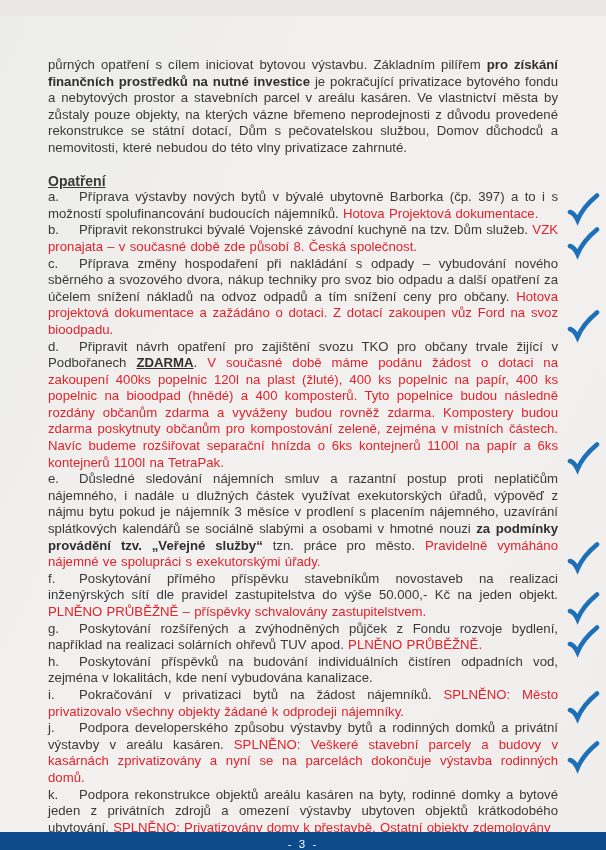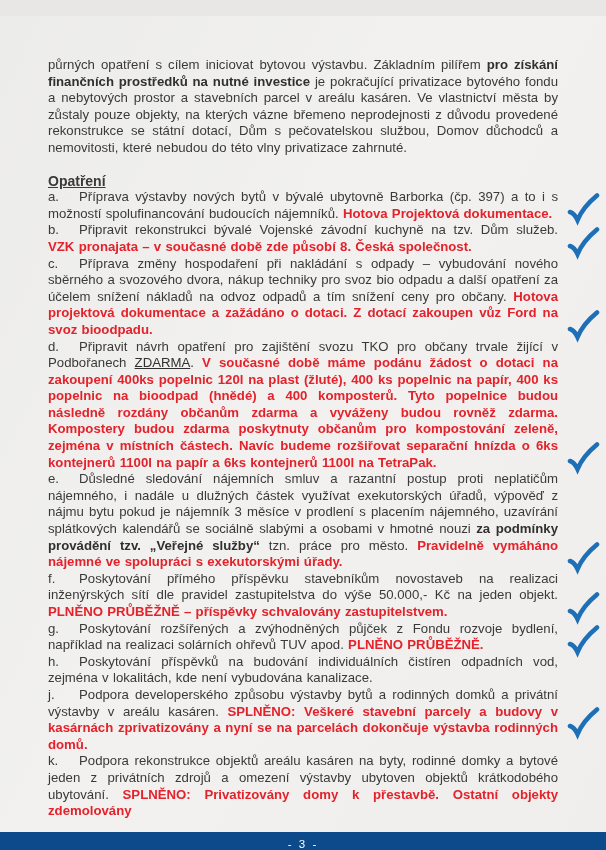--- a/index.html
+++ b/index.html
@@ -33,22 +33,22 @@
   h2.heading{
     margin:16px 0 0 0;
     font-size:14px;
     line-height:16.6px;
     font-weight:700;
     text-decoration:underline;
     text-align:left;
   }
   .seg-normal{font-weight:400;}
   .seg-bold{font-weight:700;color:#303030;}
-  .seg-red{font-weight:700;color:var(--red);}
-  .seg-underline-bold{font-weight:400;text-decoration:underline;color:#303030;}
+  .seg-red{font-weight:400;color:var(--red);}
+  .seg-underline-bold{font-weight:700;text-decoration:underline;color:#303030;}
   .item-letter{
     display:inline-block;
     width:31px;
     font-weight:400;
   }
   .check{
     position:absolute;
     right:-42px;
     bottom:-5px;
     width:34px;height:34px;
@@ -107,20 +107,25 @@
             <svg width="34" height="34" viewBox="0 0 34 34">
               <path d="M4 19 Q8.5 20.5 11.5 27 Q17 14 31 2.5" fill="none" stroke="#1d6fb8" stroke-width="4.6" stroke-linecap="round"></path>
             </svg>
           </span></p>
         <p class="para item"><span class="item-letter">g.</span><span class="seg-normal">Poskytování rozšířených a zvýhodněných půjček z Fondu rozvoje bydlení, například na realizaci solárních ohřevů TUV apod. </span><span class="seg-red">PLNĚNO PRŮBĚŽNĚ.</span><span class="check">
             <svg width="34" height="34" viewBox="0 0 34 34">
               <path d="M4 19 Q8.5 20.5 11.5 27 Q17 14 31 2.5" fill="none" stroke="#1d6fb8" stroke-width="4.6" stroke-linecap="round"></path>
             </svg>
           </span></p>
         <p class="para item"><span class="item-letter">h.</span><span class="seg-normal">Poskytování příspěvků na budování individuálních čistíren odpadních vod, zejména v lokalitách, kde není vybudována kanalizace.</span></p>
+        <p class="para item"><span class="item-letter">i.</span><span class="seg-normal">Pokračování v privatizaci bytů na žádost nájemníků. </span><span class="seg-red">SPLNĚNO: Město privatizovalo všechny objekty žádané k odprodeji nájemníky.</span><span class="check">
+            <svg width="34" height="34" viewBox="0 0 34 34">
+              <path d="M4 19 Q8.5 20.5 11.5 27 Q17 14 31 2.5" fill="none" stroke="#1d6fb8" stroke-width="4.6" stroke-linecap="round"></path>
+            </svg>
+          </span></p>
         <p class="para item"><span class="item-letter">j.</span><span class="seg-normal">Podpora developerského způsobu výstavby bytů a rodinných domků a privátní výstavby v areálu kasáren. </span><span class="seg-red">SPLNĚNO: Veškeré stavební parcely a budovy v kasárnách zprivatizovány a nyní se na parcelách dokončuje výstavba rodinných domů.</span><span class="check raised">
             <svg width="34" height="34" viewBox="0 0 34 34">
               <path d="M4 19 Q8.5 20.5 11.5 27 Q17 14 31 2.5" fill="none" stroke="#1d6fb8" stroke-width="4.6" stroke-linecap="round"></path>
             </svg>
           </span></p>
         <p class="para item"><span class="item-letter">k.</span><span class="seg-normal">Podpora rekonstrukce objektů areálu kasáren na byty, rodinné domky a bytové jeden z privátních zdrojů a omezení výstavby ubytoven objektů krátkodobého ubytování. </span><span class="seg-red">SPLNĚNO: Privatizovány domy k přestavbě. Ostatní objekty zdemolovány</span></p>
       </div>
   </div>
   <div class="footer">
     <span>- 3 -</span>

